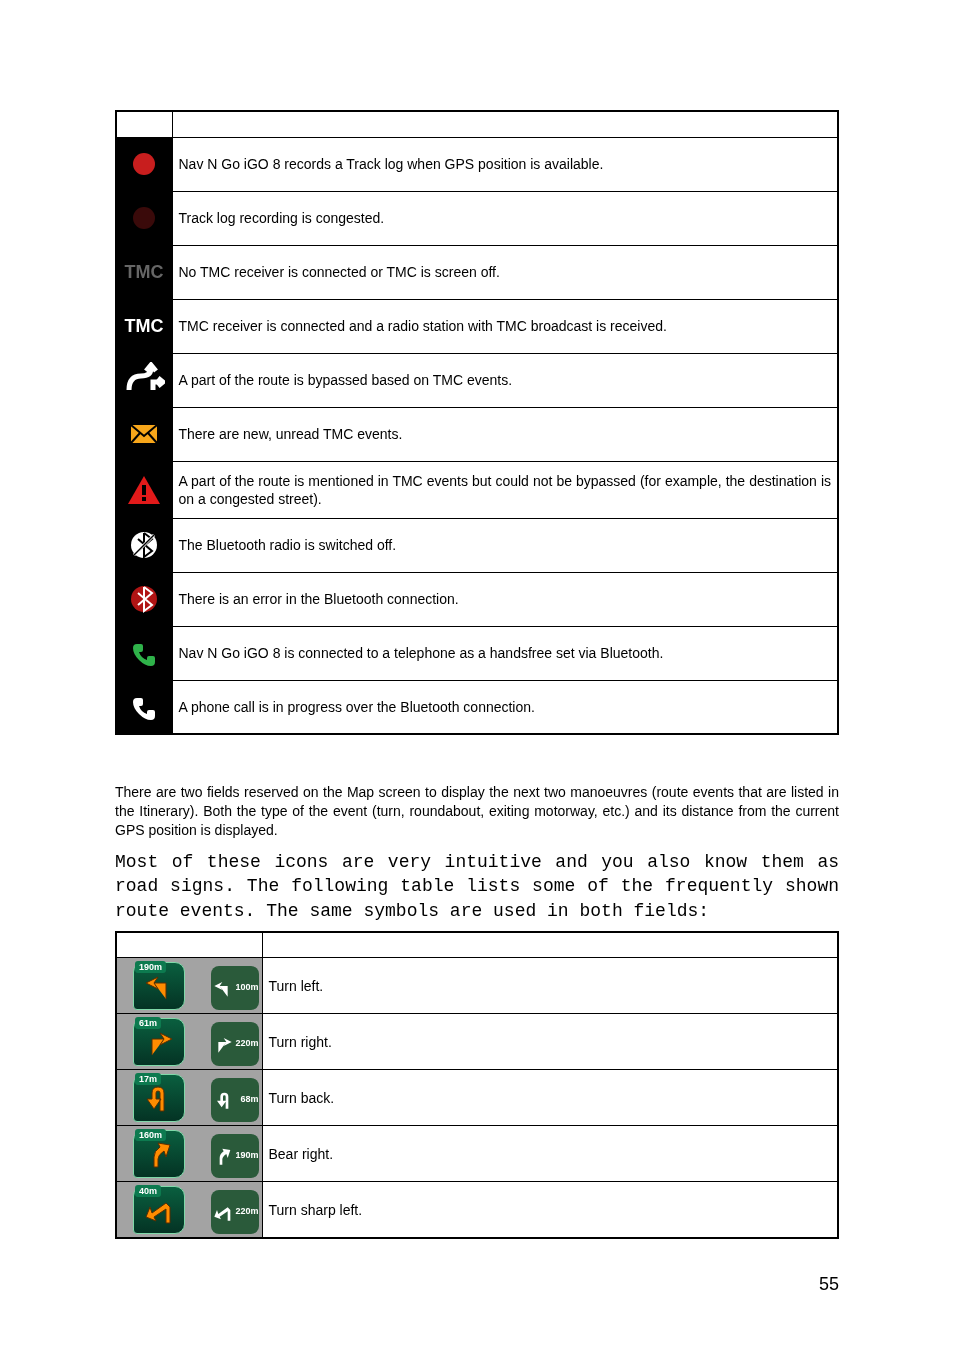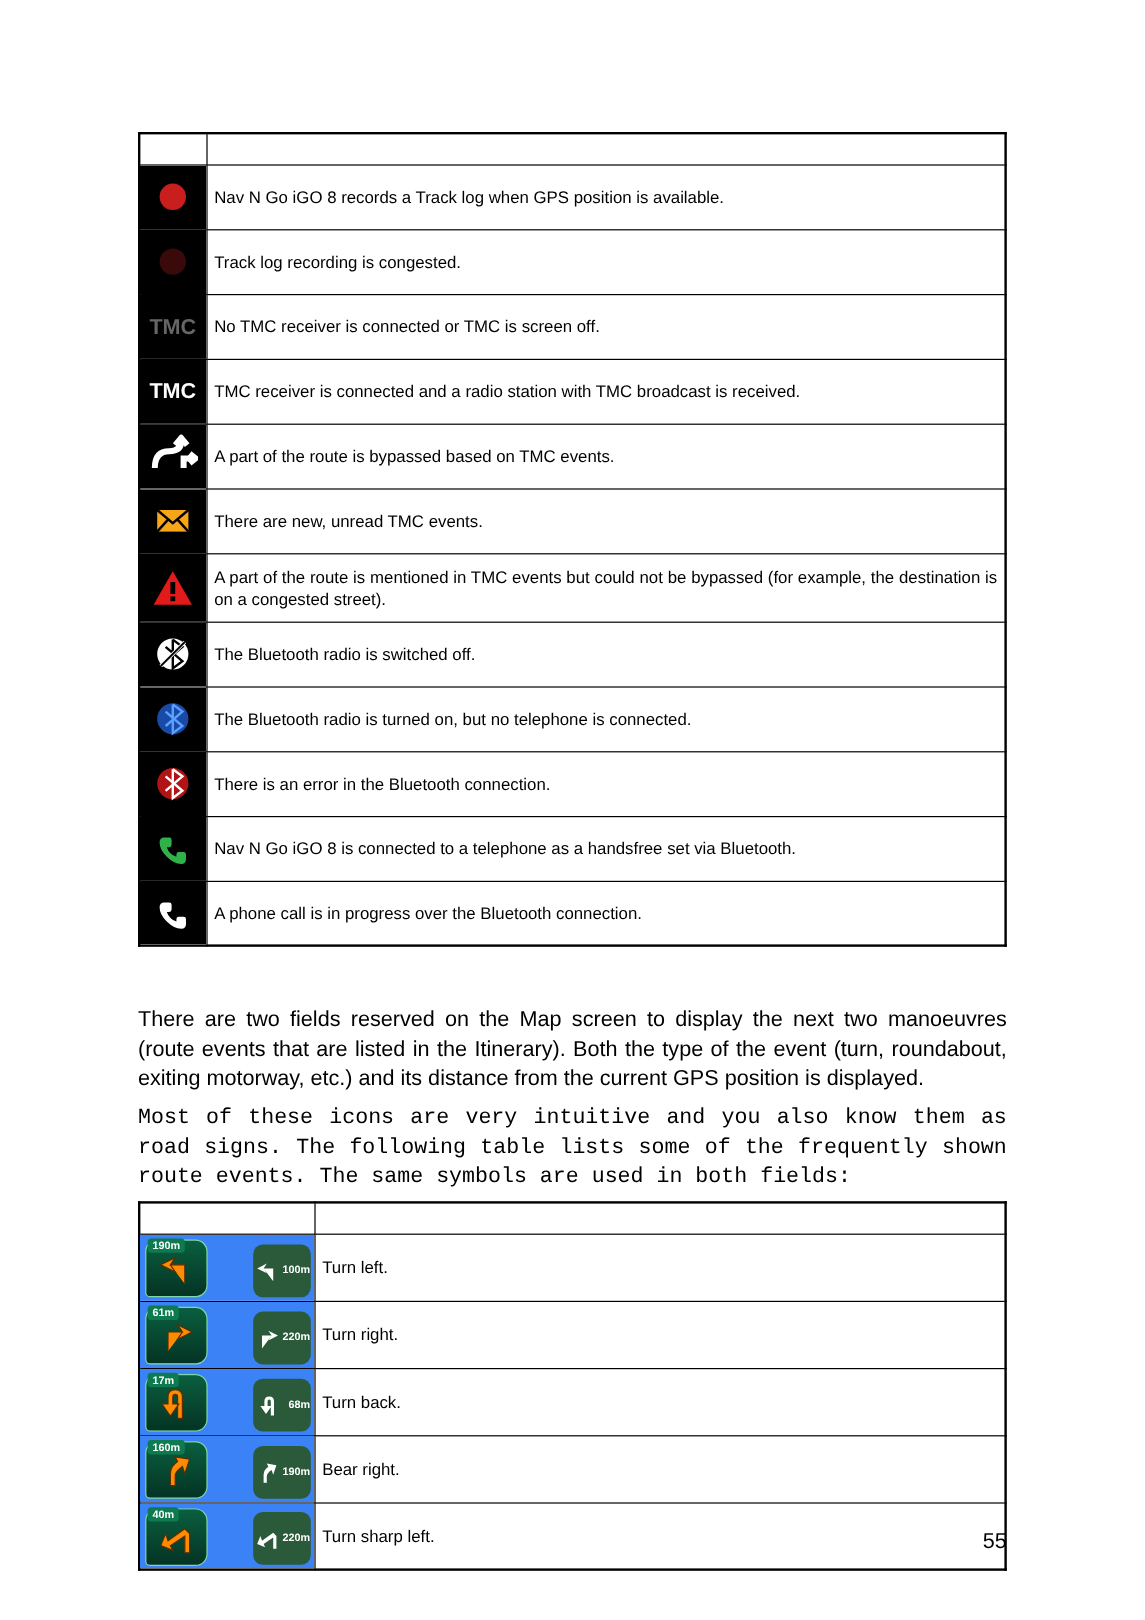--- a/index.html
+++ b/index.html
@@ -39,43 +39,44 @@
   }
   .desc-justify {
     text-align: justify;
   }
   .empty-head {
     height: 26px;
     background: white;
   }
   .paragraph {
     margin: 48px 0 10px 0;
-    font-size: 18px;
+    font-size: 14px;
     line-height: 1.35;
     text-align: justify;
   }
   .paragraph2 {
     margin: 8px 0 8px 0;
     font-size: 18px;
     line-height: 1.35;
     text-align: justify;
     font-family: Liberation Mono, monospace;
   }
   .page-num {
     position: absolute;
     bottom: 55px;
     right: 115px;
     font-size: 18px;
   }
   
   .turn-icon-cell {
     width: 146px;
     height: 56px;
-    background: #3b82f6;
+    background: #a3a3a3;
     position: relative;
+    padding-left: 12px;
   }
   svg { display: block; margin: 0 auto; }
 
   .nav-icon {
     position: relative;
     width: 100%;
     height: 100%;
   }
   .badge-primary {
     position: absolute;
@@ -201,29 +202,20 @@
             <path d="M15 3 L15 27 L23 21 L9 9 M15 3 L23 9 L9 21" stroke="#000" stroke-width="2" fill="none"></path>
             <line x1="5" y1="25" x2="25" y2="5" stroke="#fff" stroke-width="3"></line>
             <line x1="5" y1="25" x2="25" y2="5" stroke="#000" stroke-width="1.5"></line>
           </svg>
     </td>
     <td class="desc-cell">The Bluetooth radio is switched off.</td>
   </tr>
   <tr>
     <td class="icon-cell">
       <svg width="30" height="30" viewBox="0 0 30 30">
-            <circle cx="15" cy="15" r="13" fill="#1a4aa8"></circle>
-            <path d="M15 3 L15 27 L23 21 L9 9 M15 3 L23 9 L9 21" stroke="#5aa0ff" stroke-width="2" fill="none"></path>
-          </svg>
-    </td>
-    <td class="desc-cell">The Bluetooth radio is turned on, but no telephone is connected.</td>
-  </tr>
-  <tr>
-    <td class="icon-cell">
-      <svg width="30" height="30" viewBox="0 0 30 30">
             <circle cx="15" cy="15" r="13" fill="#b01414"></circle>
             <path d="M15 3 L15 27 L23 21 L9 9 M15 3 L23 9 L9 21" stroke="#fff" stroke-width="2" fill="none"></path>
           </svg>
     </td>
     <td class="desc-cell">There is an error in the Bluetooth connection.</td>
   </tr>
   <tr>
     <td class="icon-cell">
       <svg width="30" height="30" viewBox="0 0 30 30">
             <path d="M8 6 Q4 6 4 10 Q4 16 10 22 Q16 28 22 28 Q26 28 26 24 L26 20 Q26 18 24 18 L20 18 Q18 18 18 20 L18 22 Q12 20 10 14 L12 14 Q14 14 14 12 L14 8 Q14 6 12 6 Z" fill="#2fb24a"></path>

